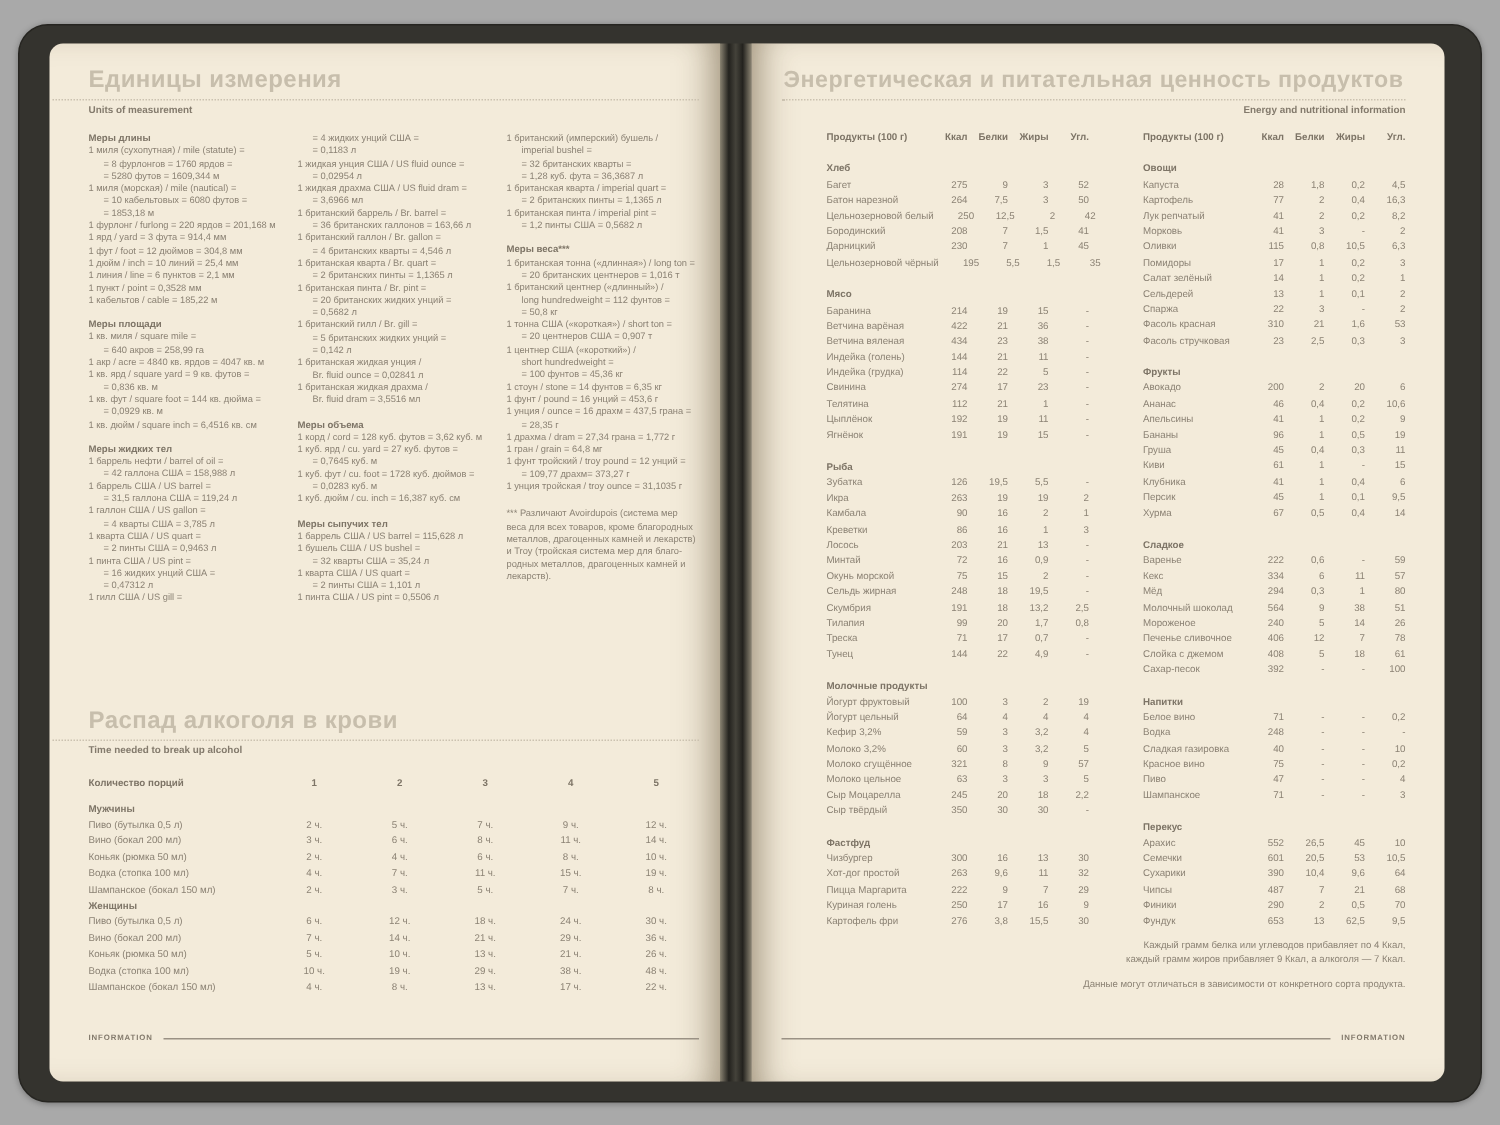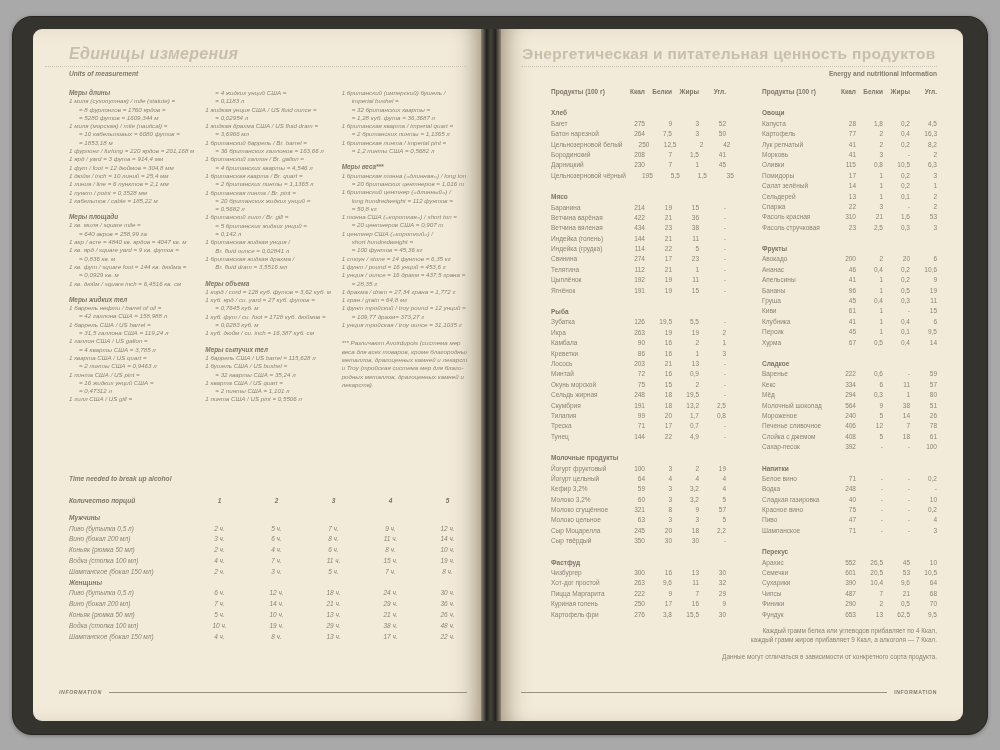--- a/index.html
+++ b/index.html
@@ -1,22 +1,22 @@
 <!DOCTYPE html>
 <html><head>
 <meta charset="utf-8">
 <style>
   html,body{margin:0;padding:0;width:1000px;height:750px;overflow:hidden;
     background:#a9a9a9;font-family:"Liberation Sans","DejaVu Sans",sans-serif;}
   .notebook{position:absolute;left:12px;top:16px;width:976px;height:719px;
     background:#34332e;border:1px solid #262521;border-radius:20px;box-sizing:border-box;
     display:flex;padding:12px 24px 13px 20px;box-shadow:0 1px 4px rgba(0,0,0,.3);}
   .page{background:#f3ebda;height:100%;position:relative;box-sizing:border-box;color:#8b8274;}
-  .page-left{width:448px;border-radius:9px 0 0 9px;padding:16px 14px 0 36px;
-    box-shadow:inset -18px 0 24px -14px rgba(74,57,28,.55);font-style:italic;}
+  .page-left{width:448px;border-radius:9px 0 0 9px;padding:16px 14px 0 26px;
+    box-shadow:inset -18px 0 24px -14px rgba(74,57,28,.55);}
   .spine{width:22px;height:100%;
     background:linear-gradient(90deg,#8a8372 0%,#23221e 28%,#44423a 50%,#23221e 72%,#8a8372 100%);}
   .page-right{flex:1;border-radius:0 9px 9px 0;padding:16px 26px 0 50px;
     box-shadow:inset 18px 0 24px -14px rgba(74,57,28,.55);}
   .sec-head{border-bottom:1px dotted #cbc2b0;padding-bottom:3px;}
   .page-left .sec-head{margin-left:-24px;}
   .page-right .sec-head{margin-left:-30px;}
   .sec-title{margin:0;font-size:16px;font-weight:bold;color:#c7beac;letter-spacing:.3px;white-space:nowrap;}
   .page-left .sec-title{margin-left:24px;}
   .page-right .sec-title{text-align:center;font-size:15.5px;}
@@ -196,20 +196,23 @@
             <div class="uline ind0">*** Различают Avoirdupois (система мер</div>
             <div class="uline ind0">веса для всех товаров, кроме благородных</div>
             <div class="uline ind0">металлов, драгоценных камней и лекарств)</div>
             <div class="uline ind0">и Troy (тройская система мер для благо-</div>
             <div class="uline ind0">родных металлов, драгоценных камней и</div>
             <div class="uline ind0">лекарств).</div>
           </div>
         </div>
       </div>
 
+    <div class="sec-head">
+      <h1 class="sec-title">Распад алкоголя в крови</h1>
+    </div>
     <div class="sec-sub">Time needed to break up alcohol</div>
 
     <div class="atable" id="alcohol-table">
         <div class="arow ahead">
           <div class="acell lbl">Количество порций</div>
           <div class="acell num">1</div>
           <div class="acell num">2</div>
           <div class="acell num">3</div>
           <div class="acell num">4</div>
           <div class="acell num">5</div>

